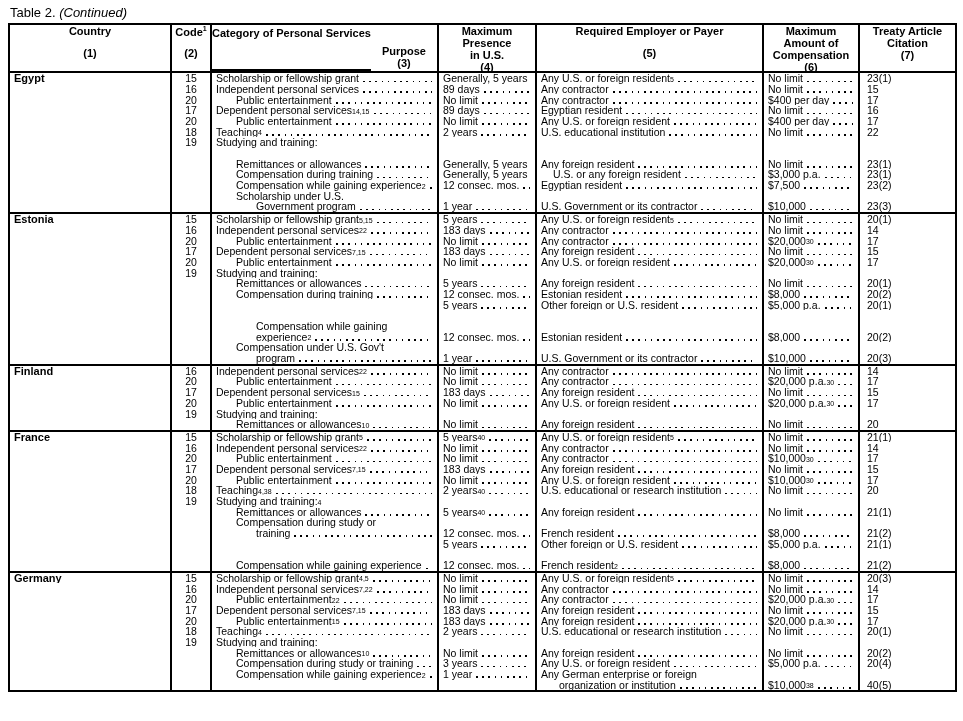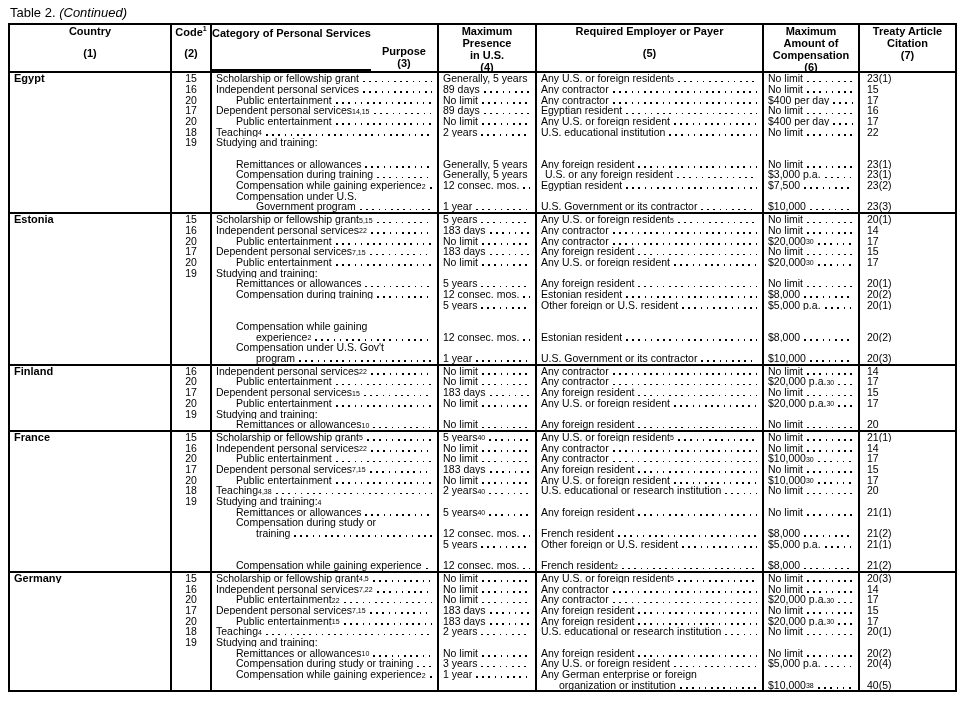--- a/index.html
+++ b/index.html
@@ -198,21 +198,21 @@
           <div class="line" style="padding-left: 24px;">
             <span class="txt">Compensation during training</span>
             <div class="ldr"></div>
           </div>
           <div class="line" style="padding-left: 24px;">
             <span class="txt">Compensation while gaining experience</span>
             <sup>2</sup>
             <div class="ldr"></div>
           </div>
           <div class="line" style="padding-left: 24px;">
-            <span class="txt">Compensation under U.S.</span>
+            <span class="txt">Scholarship under U.S.</span>
           </div>
           <div class="line" style="padding-left: 44px; align-items: center;">
             <span class="txt">Government program</span>
             <div class="ldr"></div>
           </div>
         </td>
         <td class="sec">
           <div class="line">
             <span class="txt">Generally, 5 years</span>
             <div class="ldr"></div>
@@ -282,21 +282,21 @@
           <div class="line" style="padding-left: 4px;">
             <span class="txt">U.S. educational institution</span>
             <div class="ldr"></div>
           </div>
           <div class="line" style="padding-left: 4px;"></div>
           <div class="line" style="padding-left: 4px;"></div>
           <div class="line" style="padding-left: 4px;">
             <span class="txt">Any foreign resident</span>
             <div class="ldr"></div>
           </div>
-          <div class="line" style="padding-left: 8px;">
+          <div class="line" style="padding-left: 16px;">
             <span class="txt">U.S. or any foreign resident</span>
             <div class="ldr"></div>
           </div>
           <div class="line" style="padding-left: 4px;">
             <span class="txt">Egyptian resident</span>
             <div class="ldr"></div>
           </div>
           <div class="line" style="padding-left: 4px;"></div>
           <div class="line" style="padding-left: 4px;">
             <span class="txt">U.S. Government or its contractor</span>
@@ -448,21 +448,21 @@
           <div class="line" style="padding-left: 24px;">
             <span class="txt">Remittances or allowances</span>
             <div class="ldr"></div>
           </div>
           <div class="line" style="padding-left: 24px;">
             <span class="txt">Compensation during training</span>
             <div class="ldr"></div>
           </div>
           <div class="line" style="padding-left: 4px;"></div>
           <div class="line" style="padding-left: 4px;"></div>
-          <div class="line" style="padding-left: 24px;">
+          <div class="line" style="padding-left: 24px; margin-left: 20px;">
             <span class="txt">Compensation while gaining</span>
           </div>
           <div class="line" style="padding-left: 44px;">
             <span class="txt">experience</span>
             <sup>2</sup>
             <div class="ldr"></div>
           </div>
           <div class="line" style="padding-left: 24px;">
             <span class="txt">Compensation under U.S. Gov't</span>
           </div>

